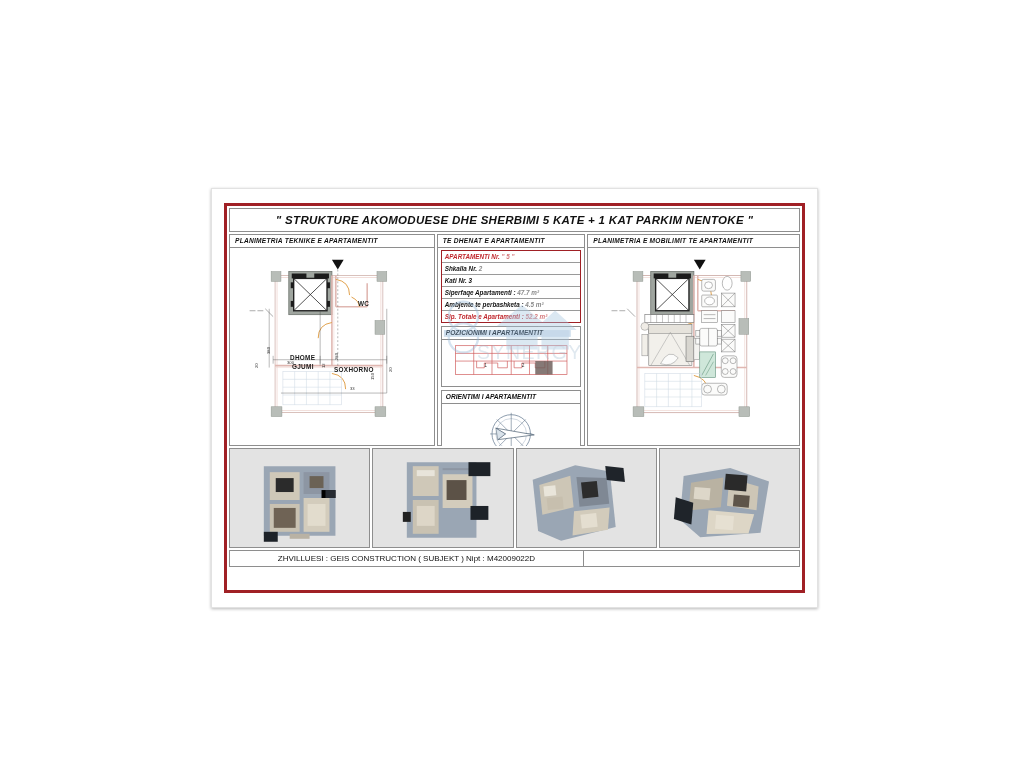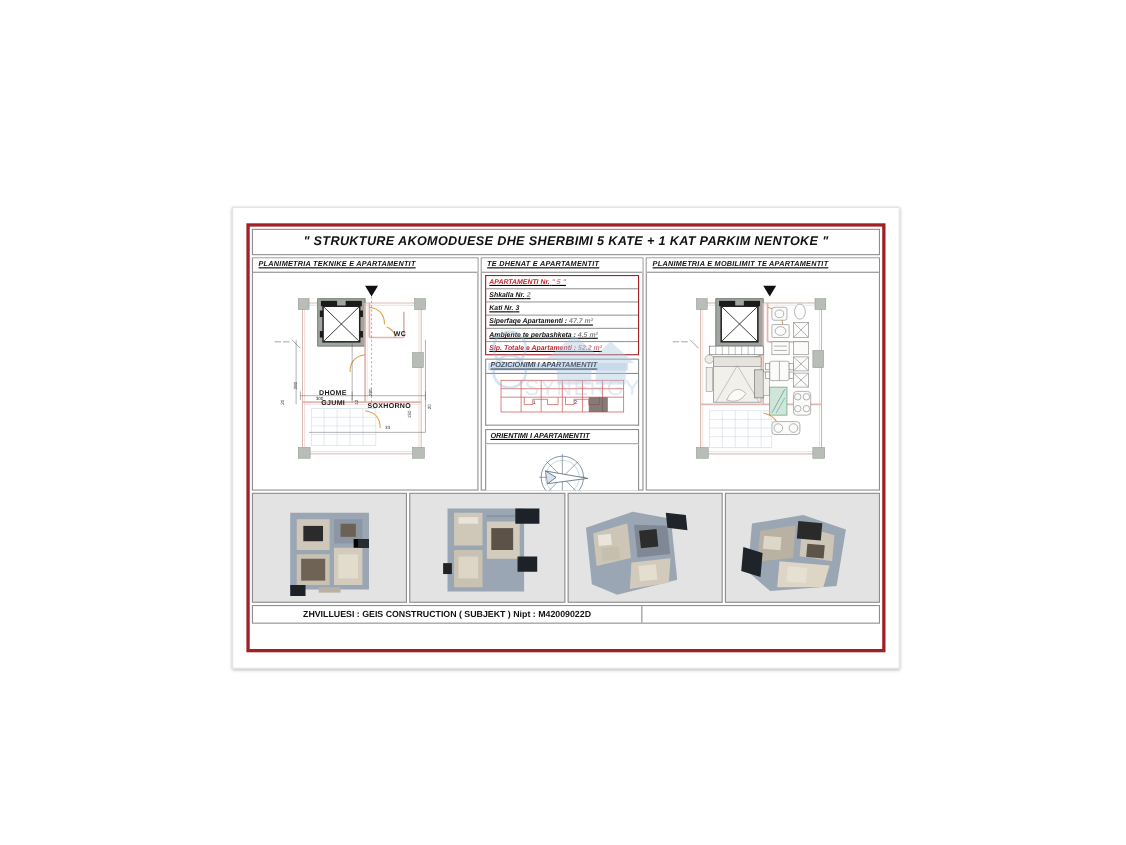--- a/index.html
+++ b/index.html
@@ -34,21 +34,21 @@
     font-size:11.5px;letter-spacing:.3px;
     color:#111;
     border:1px solid #8e8e8e;
     background:#fff;
     white-space:nowrap;
     overflow:hidden;
   }
 
   
   .cols{display:flex;margin-top:2px;height:212px;}
-  .col{border:1px solid #8e8e8e;box-sizing:border-box;background:#fff;position:relative;text-decoration:underline;}
+  .col{border:1px solid #8e8e8e;box-sizing:border-box;background:#fff;position:relative;}
   .col.left{width:208px;}
   .col.mid{width:150px;margin-left:2px;}
   .col.right{width:215px;margin-left:2px;}
 
   .col-head{
     height:12px;line-height:12px;
     font-style:italic;font-weight:bold;font-size:6.6px;
     letter-spacing:.25px;
     padding-left:5px;
     border-bottom:1px solid #8e8e8e;
@@ -98,21 +98,21 @@
   }
   .rbox:last-child{margin-right:0;}
 
   
   .footer{
     display:flex;margin-top:2px;height:17px;
     border:1px solid #8e8e8e;box-sizing:border-box;
   }
   .foot-cell{
     display:flex;align-items:center;justify-content:center;
-    font-weight:bold;font-size:8px;color:#111;white-space:nowrap;overflow:hidden;
+    font-weight:normal;font-size:8px;color:#111;white-space:nowrap;overflow:hidden;
   }
   .foot-left{width:62%;border-right:1px solid #8e8e8e;}
   .foot-right{width:38%;}
 
   
   .plan-label{
     position:absolute;font-size:6.4px;font-weight:bold;color:#1a1a1a;
     letter-spacing:.3px;white-space:nowrap;
   }
   .dim-label{

